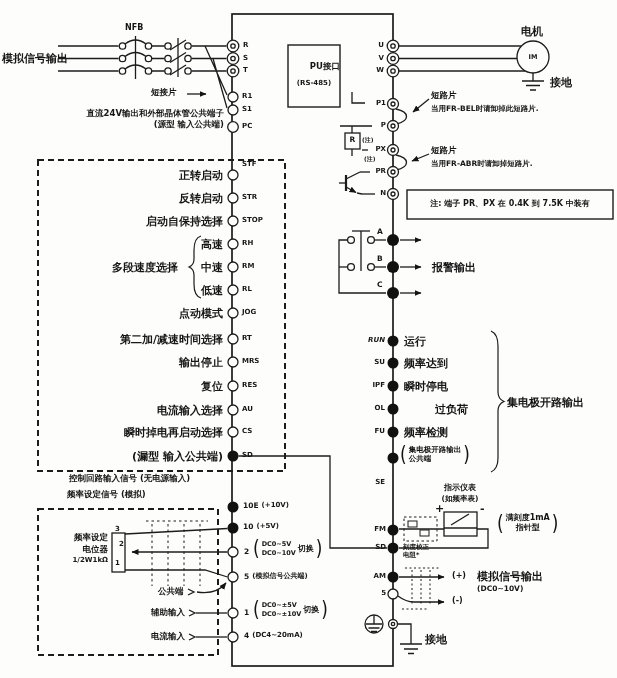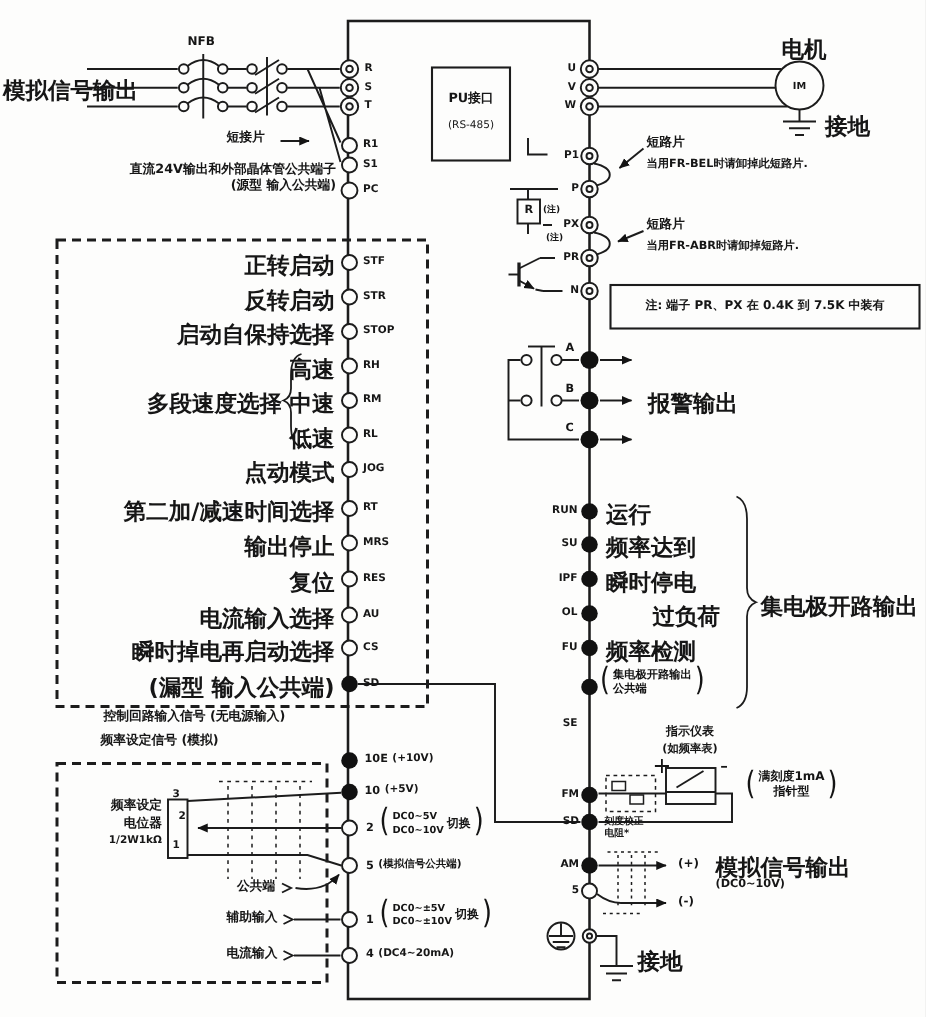--- a/index.html
+++ b/index.html
@@ -1,20 +1,20 @@
 <!DOCTYPE html>
 <html><head>
 <meta charset="utf-8">
 <style>
   html,body{margin:0;padding:0;background:#e9e9e9;}
   .stage{position:relative;width:617px;height:678px;background:#fdfdfc;overflow:hidden;
          font-family:"DejaVu Sans","Liberation Sans",sans-serif;color:#141414;}
   svg{position:absolute;left:0;top:0;}
   .t{position:absolute;white-space:nowrap;line-height:1;font-weight:bold;color:#161616;}
-  .reg{font-weight:normal;} .f9{font-size:15px;} .f85{font-size:8.5px;} .f8{font-size:8px;}
+  .reg{font-weight:bold;} .f9{font-size:11px;} .f85{font-size:8.5px;} .f8{font-size:8px;}
   .f75{font-size:7.5px;} .f7{font-size:7px;} .f65{font-size:6.5px;} .f6{font-size:6px;}
   .ra{text-align:right;} .ctr{text-align:center;}
   .flexrow{display:flex;align-items:center;gap:3px;}
   .pgroup{position:absolute;display:flex;align-items:center;gap:2px;}
   .pstack{display:flex;flex-direction:column;line-height:1.25;font-weight:bold;}
   .bp{font-size:17px;font-weight:normal;line-height:1;transform:scaleY(1.25);}
 </style>
 </head>
 <body>
 
@@ -260,21 +260,21 @@
 <span class="t f9 ra" style="left:27px;top:262px;width:196px;">中速</span>
 <span class="t f9 ra" style="left:98px;top:262px;width:80px;">多段速度选择</span>
 <span class="t f9 ra" style="left:27px;top:308px;width:196px;">点动模式</span>
 <span class="t f9 ra" style="left:27px;top:334px;width:196px;">第二加/减速时间选择</span>
 <span class="t f9 ra" style="left:27px;top:357px;width:196px;">输出停止</span>
 <span class="t f9 ra" style="left:27px;top:381px;width:196px;">复位</span>
 <span class="t f9 ra" style="left:27px;top:405px;width:196px;">电流输入选择</span>
 <span class="t f9 ra" style="left:27px;top:427px;width:196px;">瞬时掉电再启动选择</span>
 <span class="t f9 ra" style="left:27px;top:451px;width:196px;">(漏型 输入公共端)</span>
 
-<span class="t f7" style="left:242px;top:171px;">STF</span>
+<span class="t f7" style="left:242px;top:161px;">STF</span>
 <span class="t f7" style="left:242px;top:194px;">STR</span>
 <span class="t f7" style="left:242px;top:217px;">STOP</span>
 <span class="t f7" style="left:242px;top:240px;">RH</span>
 <span class="t f7" style="left:242px;top:263px;">RM</span>
 <span class="t f7" style="left:242px;top:286px;">RL</span>
 <span class="t f7" style="left:242px;top:309px;">JOG</span>
 <span class="t f7" style="left:242px;top:335px;">RT</span>
 <span class="t f7" style="left:242px;top:358px;">MRS</span>
 <span class="t f7" style="left:242px;top:382px;">RES</span>
 <span class="t f7" style="left:242px;top:406px;">AU</span>
@@ -324,21 +324,21 @@
 <span class="t f85 ra" style="left:55px;top:533px;width:53px;">频率设定</span>
 <span class="t f85 ra" style="left:55px;top:545px;width:53px;">电位器</span>
 <span class="t f7 ra" style="left:55px;top:557px;width:53px;">1/2W1kΩ</span>
 <span class="t f7" style="left:115px;top:526px;">3</span>
 <span class="t f7" style="left:119px;top:541px;">2</span>
 <span class="t f7" style="left:115px;top:560px;">1</span>
 <span class="t f85" style="left:158px;top:587px;">公共端</span>
 <span class="t f85" style="left:151px;top:608px;">辅助输入</span>
 <span class="t f85" style="left:151px;top:632px;">电流输入</span>
 
-<span class="t f85 ctr" style="left:288px;top:62px;width:52px;">PU接口</span>
+<span class="t f85 ctr" style="left:288px;top:62px;width:52px;text-align:right;">PU接口</span>
 <span class="t f7 ctr reg" style="left:288px;top:80px;width:52px;">(RS-485)</span>
 
 <span class="t f7 ra" style="left:360px;top:42px;width:24px;">U</span>
 <span class="t f7 ra" style="left:360px;top:54.5px;width:24px;">V</span>
 <span class="t f7 ra" style="left:360px;top:67px;width:24px;">W</span>
 <span class="t f9" style="left:521px;top:26px;">电机</span>
 <span class="t f65 ctr" style="left:523px;top:54px;width:20px;">IM</span>
 <span class="t f9" style="left:550px;top:77px;">接地</span>
 
 <span class="t f7 ra" style="left:350px;top:100px;width:36px;">P1</span>
@@ -353,21 +353,21 @@
 <span class="t f75" style="left:431px;top:105px;">当用FR-BEL时请卸掉此短路片.</span>
 <span class="t f85" style="left:431px;top:146px;">短路片</span>
 <span class="t f75" style="left:431px;top:160px;">当用FR-ABR时请卸掉短路片.</span>
 <span class="t f8 ctr" style="left:407px;top:200px;width:206px;">注: 端子 PR、PX 在 0.4K 到 7.5K 中装有</span>
 
 <span class="t f75" style="left:377px;top:228px;">A</span>
 <span class="t f75" style="left:377px;top:255px;">B</span>
 <span class="t f75" style="left:377px;top:281px;">C</span>
 <span class="t f9" style="left:432px;top:262px;">报警输出</span>
 
-<span class="t f7 ra" style="left:345px;top:337px;width:40px;">RUN</span>
+<span class="t f7 ra" style="left:345px;top:337px;width:40px;font-style:italic;">RUN</span>
 <span class="t f9" style="left:404px;top:336px;">运行</span>
 <span class="t f7 ra" style="left:345px;top:359px;width:40px;">SU</span>
 <span class="t f9" style="left:404px;top:358px;">频率达到</span>
 <span class="t f7 ra" style="left:345px;top:382px;width:40px;">IPF</span>
 <span class="t f9" style="left:404px;top:381px;">瞬时停电</span>
 <span class="t f7 ra" style="left:345px;top:405px;width:40px;">OL</span>
 <span class="t f9" style="left:404px;top:404px;margin-left:31px;">过负荷</span>
 <span class="t f7 ra" style="left:345px;top:428px;width:40px;">FU</span>
 <span class="t f9" style="left:404px;top:427px;">频率检测</span>
 <span class="t f7 ra" style="left:345px;top:454px;width:40px;margin-top:25px;">SE</span>

